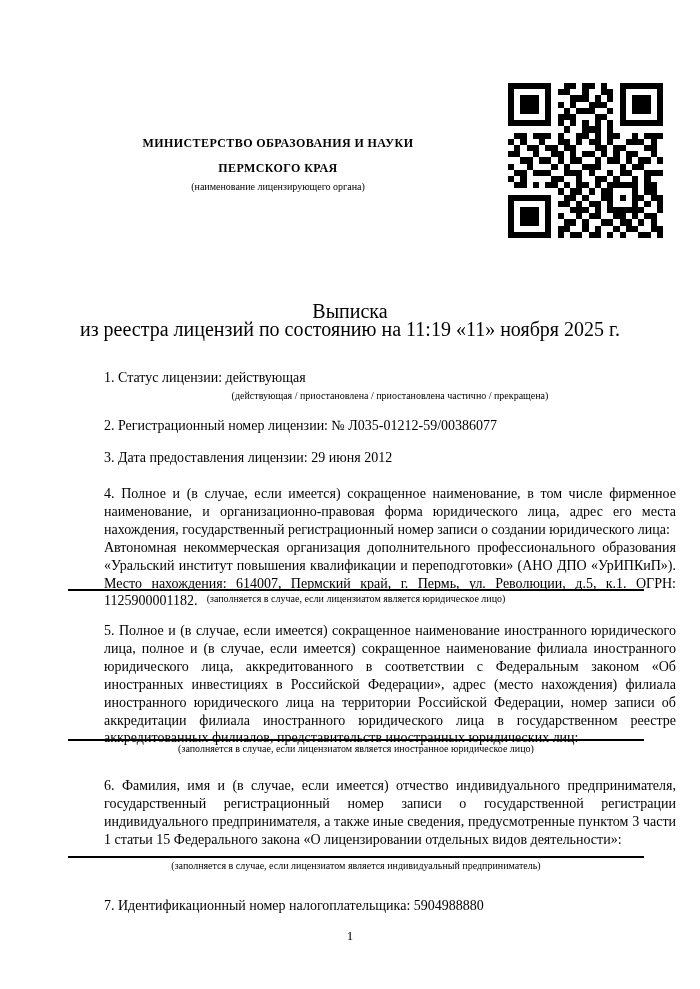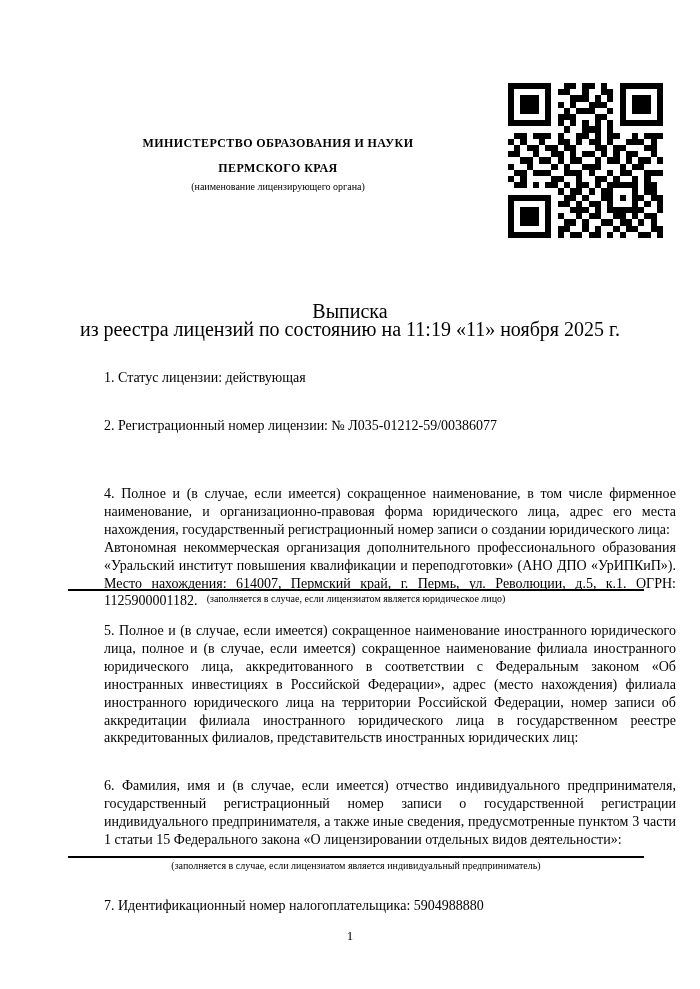--- a/index.html
+++ b/index.html
@@ -372,41 +372,49 @@
       </svg>
     </div>
 
   <div class="title-block">
     <div>Выписка</div>
     <div>из реестра лицензий по состоянию на 11:19 «11» ноября 2025 г.</div>
   </div>
 
   <section class="item" style="top:369px">
     <div>1. Статус лицензии: действующая</div>
+    <div class="note-center">(действующая / приостановлена / приостановлена частично / прекращена)</div>
   </section>
 
   <section class="item" style="top:417px">
     <div>2. Регистрационный номер лицензии: № Л035-01212-59/00386077</div>
   </section>
 
+  <section class="item" style="top:449px">
+    <div>3. Дата предоставления лицензии: 29 июня 2012</div>
+  </section>
 
   <section class="item" style="top:485px">
     <div class="just">4. Полное и (в случае, если имеется) сокращенное наименование, в том числе фирменное наименование, и организационно-правовая форма юридического лица, адрес его места нахождения, государственный регистрационный номер записи о создании юридического лица:</div>
     <div class="just">Автономная некоммерческая организация дополнительного профессионального образования «Уральский институт повышения квалификации и переподготовки» (АНО ДПО «УрИПКиП»). Место нахождения: 614007, Пермский край, г. Пермь, ул. Революции, д.5, к.1. ОГРН: 1125900001182.</div>
   </section>
 
   <div class="fill" style="top:589px">
     <div class="rule"></div>
     <div class="fill-note">(заполняется в случае, если лицензиатом является юридическое лицо)</div>
   </div>
 
   <section class="item" style="top:622px">
     <div class="just">5. Полное и (в случае, если имеется) сокращенное наименование иностранного юридического лица, полное и (в случае, если имеется) сокращенное наименование филиала иностранного юридического лица, аккредитованного в соответствии с Федеральным законом «Об иностранных инвестициях в Российской Федерации», адрес (место нахождения) филиала иностранного юридического лица на территории Российской Федерации, номер записи об аккредитации филиала иностранного юридического лица в государственном реестре аккредитованных филиалов, представительств иностранных юридических лиц:</div>
   </section>
 
+  <div class="fill" style="top:739px">
+    <div class="rule"></div>
+    <div class="fill-note">(заполняется в случае, если лицензиатом является иностранное юридическое лицо)</div>
+  </div>
 
   <section class="item" style="top:777px">
     <div class="just">6. Фамилия, имя и (в случае, если имеется) отчество индивидуального предпринимателя, государственный регистрационный номер записи о государственной регистрации индивидуального предпринимателя, а также иные сведения, предусмотренные пунктом 3 части 1 статьи 15 Федерального закона «О лицензировании отдельных видов деятельности»:</div>
   </section>
 
   <div class="fill" style="top:856px">
     <div class="rule"></div>
     <div class="fill-note">(заполняется в случае, если лицензиатом является индивидуальный предприниматель)</div>
   </div>
 

